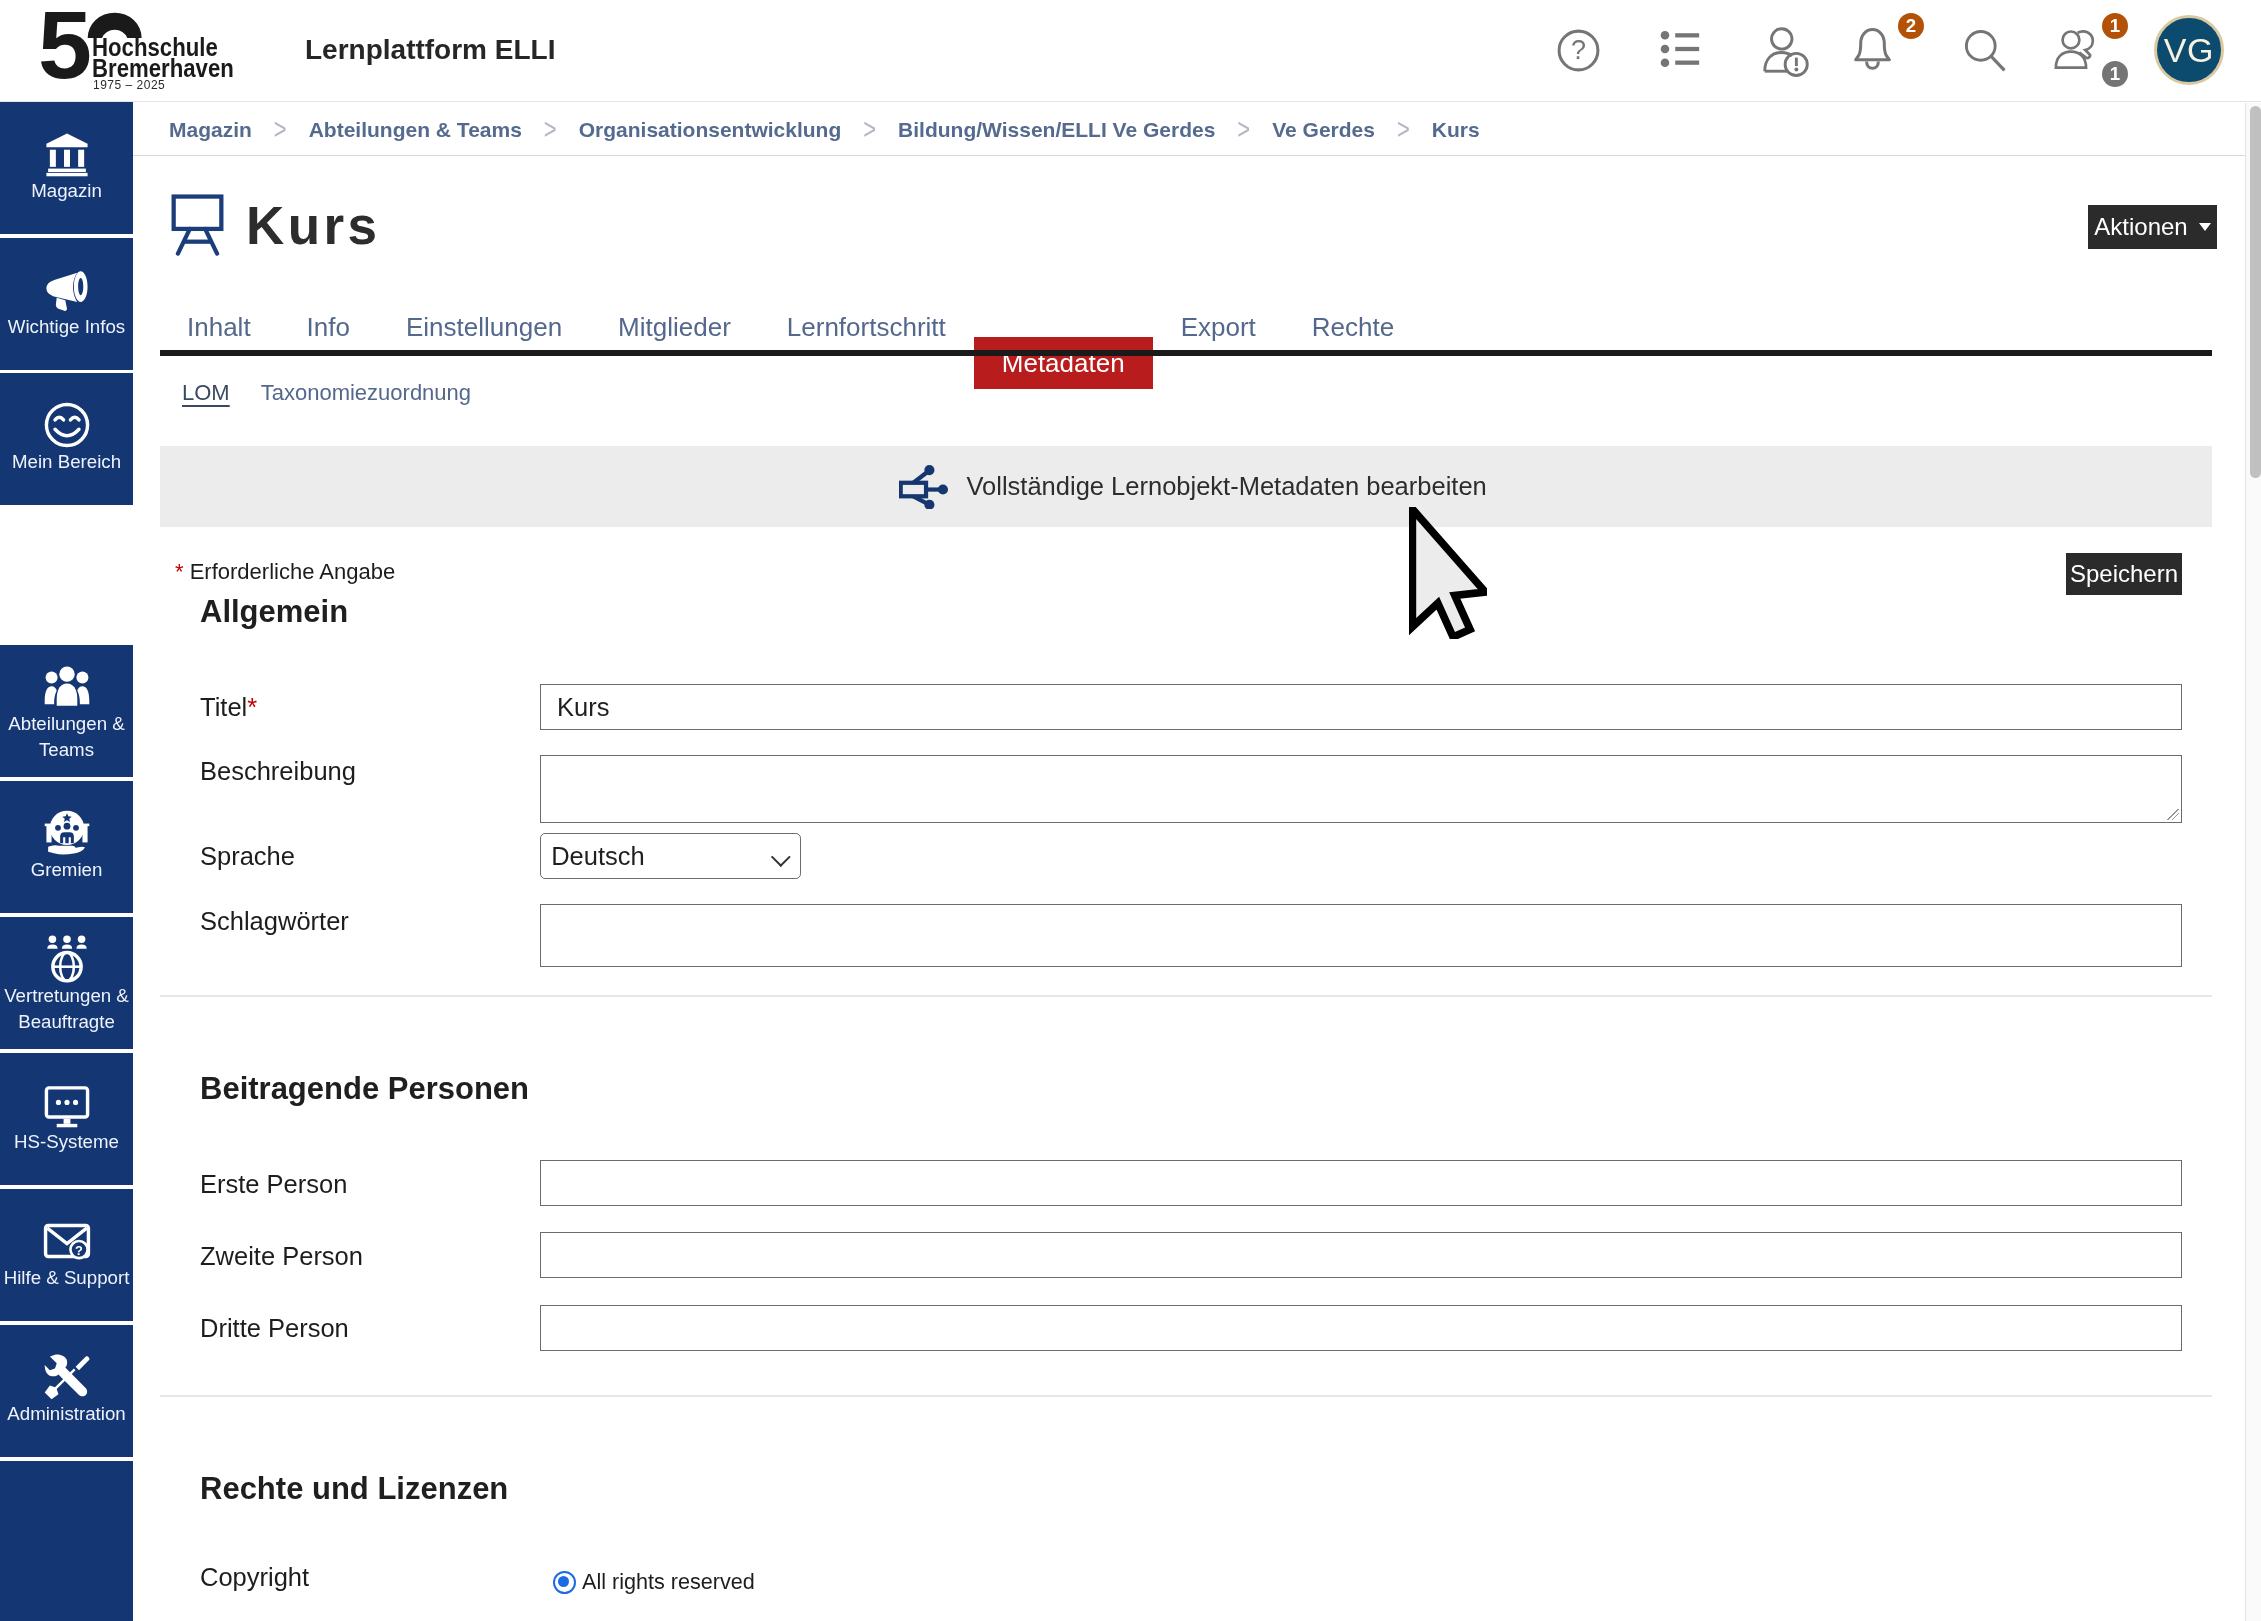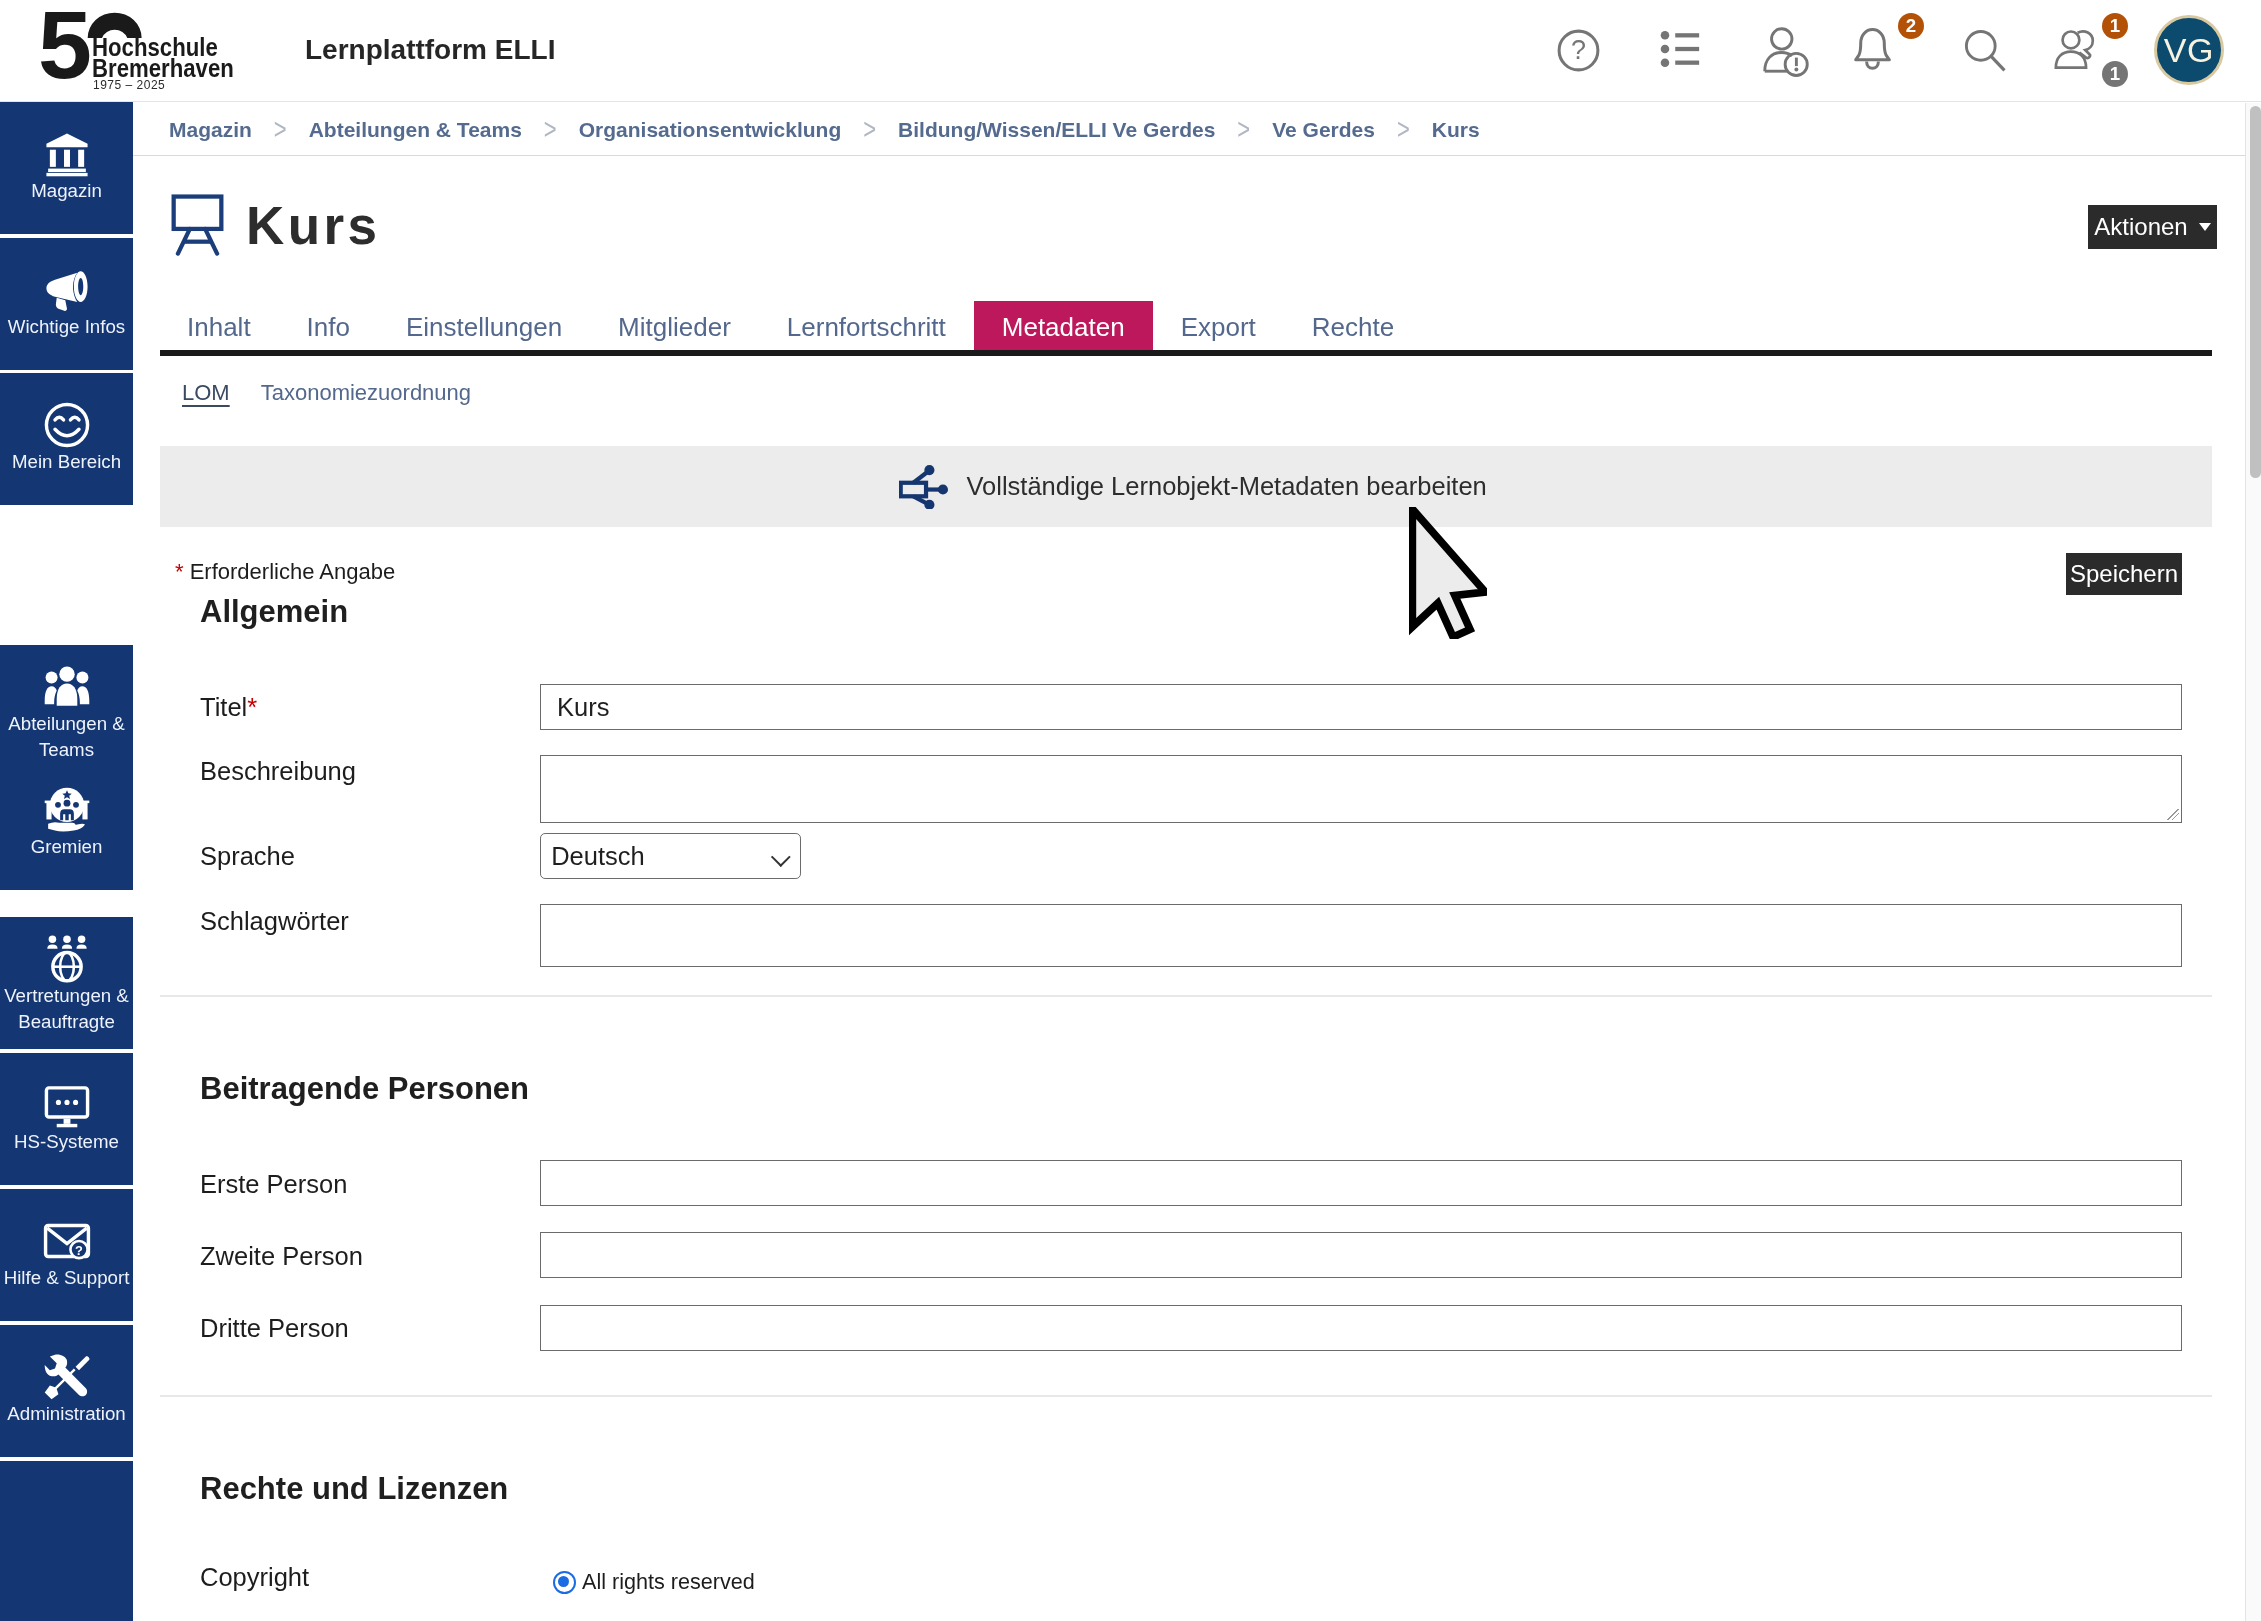--- a/index.html
+++ b/index.html
@@ -35,21 +35,21 @@
 #kursicon { position:absolute; left:171px; top:194px; }
 #h1 { position:absolute; left:246px; top:195px; font-size:53px; font-weight:bold; color:#2d2d2d; letter-spacing:3.4px; }
 .btn { position:absolute; background:#2b2b2b; color:#fff; display:flex; align-items:center; justify-content:center; font-size:24px; }
 #aktionen { left:2088px; top:192px; width:129px; height:44px;margin-top:13px; }
 #aktionen .caret { width:0; height:0; border-left:6.8px solid transparent; border-right:6.8px solid transparent; border-top:8.5px solid #fff; margin-left:11px; }
 #speichern { left:2066px; top:553px; width:116px; height:42px; }
 
 
 #tabs { position:absolute; left:159px; top:301px; height:52px; display:flex; }
 #tabs .tab { height:52px; display:flex; align-items:center; padding:0 28px; font-size:26px; color:#53688c; }
-#tabs .tab.active { background:#be185d; color:#fff; }
+#tabs .tab.active { background:#b91c1c; color:#fff;margin-top:36px; }
 #tabline { position:absolute; left:160px; top:350px; width:2052px; height:6px; background:#1a1a1a; }
 #subtabs { position:absolute; left:182px; top:380px; display:flex; font-size:22px; color:#53688c; }
 #subtabs .st1 { color:#3b4a63; text-decoration:underline; text-underline-offset:5.1px; margin-right:31px; }
 
 
 #graybar { position:absolute; left:160px; top:446px; width:2052px; height:81px; background:#ececec; display:flex; align-items:center; justify-content:center; padding-left:13.6px; }
 #graybar .txt { font-size:25.5px; color:#2d2d2d; margin-left:18.7px; }
 
 
 .req { color:#c40000; }
@@ -115,21 +115,21 @@
         <circle cx="28" cy="13" r="9"></circle>
         <path d="M16 42 C16 30 21 24 28 24 C35 24 40 30 40 42 L40 50 L16 50 Z"></path>
         <circle cx="10" cy="17" r="7"></circle>
         <path d="M2 44 C2 33 5 27 10 27 C13 27 15 29 16 32 C14 36 13 41 13 46 L13 48 L2 48 Z"></path>
         <circle cx="46" cy="17" r="7"></circle>
         <path d="M54 44 C54 33 51 27 46 27 C43 27 41 29 40 32 C42 36 43 41 43 46 L43 48 L54 48 Z"></path>
       </g>
     </svg>
     <div class="lbl">Abteilungen &amp;<br>Teams</div>
   </div>
-  <div class="tile" style="top:758px;">
+  <div class="tile" style="top:781px;">
     <svg class="ic" style="margin-top:28px;" width="48" height="48" viewBox="0 0 56 56">
       <g fill="#fff">
         <circle cx="28" cy="22" r="20"></circle>
         <rect x="2" y="17" width="9" height="3"></rect>
         <rect x="4" y="19" width="6" height="20"></rect>
         <rect x="45" y="17" width="9" height="3"></rect>
         <rect x="46" y="19" width="6" height="20"></rect>
         <path d="M6 50 L6 44 Q13 41 19 43 L34 43 Q38 43 38 46 L30 47 L40 45 Q47 43 49 45 Q45 51 36 52 Q22 54 14 52 Z"></path>
       </g>
       <g fill="#143673">

